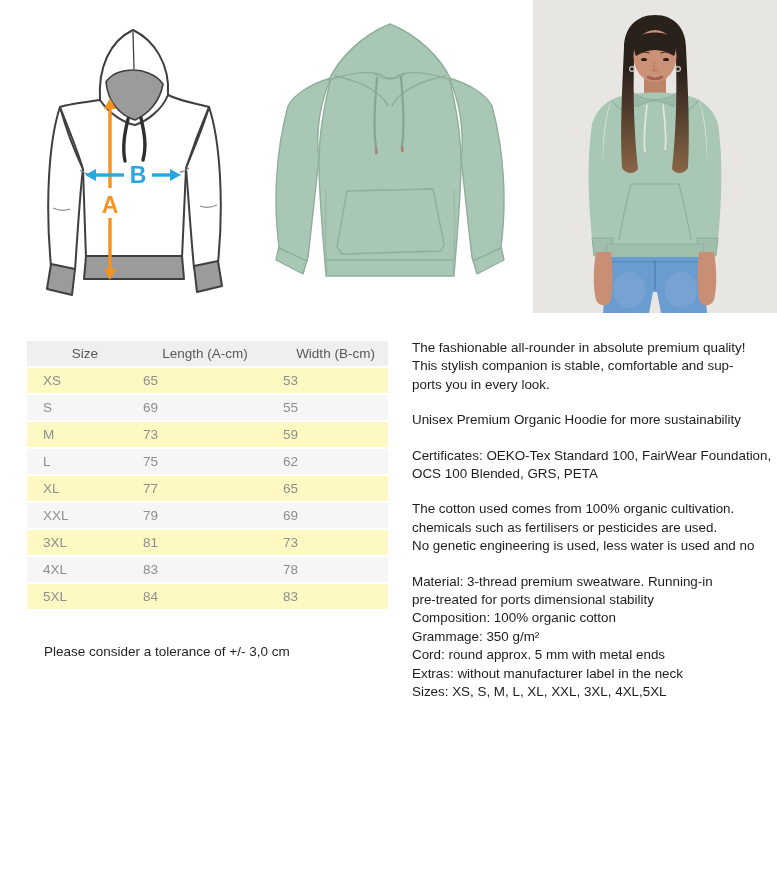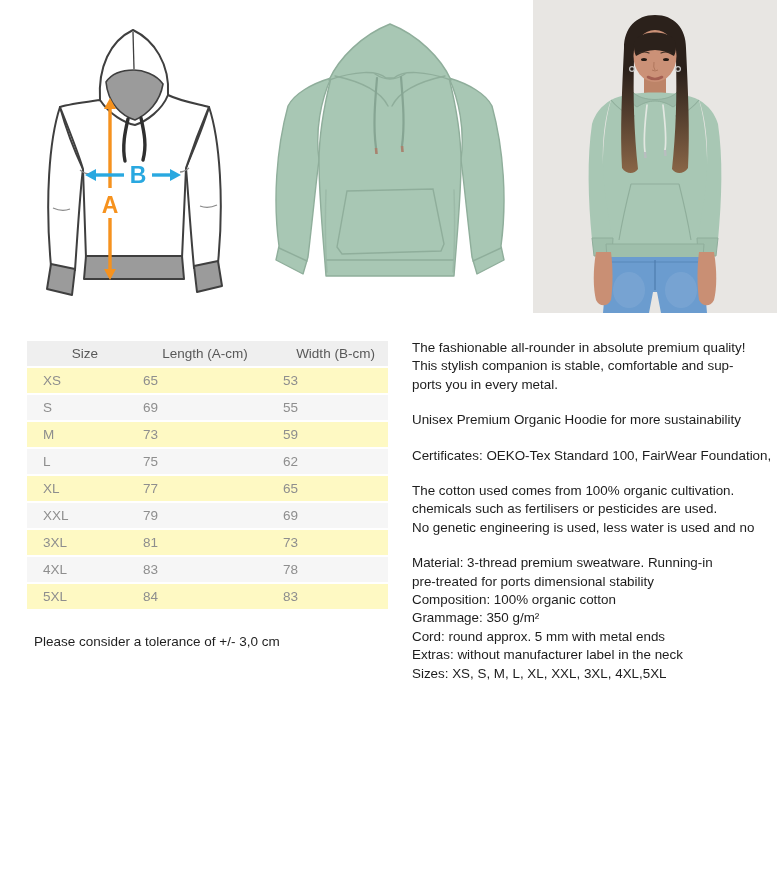--- a/index.html
+++ b/index.html
@@ -15,21 +15,21 @@
 
   
   .size-table{position:absolute;left:27px;top:341px;width:361px;
               border-collapse:collapse;table-layout:fixed;font-size:13.5px;}
   .size-table th{background:#efefef;color:#585858;font-weight:normal;text-align:center;
                  height:25px;padding:0 0 0 16px;border-bottom:2px solid #fff;}
   .size-table td{color:#8e8e8e;height:25px;padding:0 0 0 16px;border-bottom:2px solid #fff;}
   .size-table tr.dark td{background:#fef9c3;}
   .size-table tr.light td{background:#f6f6f6;}
 
-  .tolerance{position:absolute;left:28px;top:628px;margin:6px;font-size:13.5px;color:#1f1f1f;}
+  .tolerance{position:absolute;left:28px;top:628px;margin:16px;font-size:13.5px;color:#1f1f1f;}
 
   
   .description{position:absolute;left:412px;top:339px;width:365px;
                color:#1d1d1d;font-size:13.4px;line-height:18.4px;}
   .description p{margin:0 8px 17px 0;}
   .description .line{display:block;white-space:nowrap;}
 </style>
 </head>
 <body>
 
@@ -225,27 +225,28 @@
       </tr>
     </tbody>
   </table>
 
   <p class="tolerance">Please consider a tolerance of +/- 3,0 cm</p>
 
   <div class="description">
     <p>
       <span class="line">The fashionable all-rounder in absolute premium quality!</span>
       <span class="line">This stylish companion is stable, comfortable and sup-</span>
-      <span class="line">ports you in every metal.</span>
+      <span class="line">ports you in every look.</span>
     </p>
     <p>
       <span class="line">Unisex Premium Organic Hoodie for more sustainability</span>
     </p>
     <p>
       <span class="line">Certificates: OEKO-Tex Standard 100, FairWear Foundation,</span>
+      <span class="line">OCS 100 Blended, GRS, PETA</span>
     </p>
     <p>
       <span class="line">The cotton used comes from 100% organic cultivation.</span>
       <span class="line">chemicals such as fertilisers or pesticides are used.</span>
       <span class="line">No genetic engineering is used, less water is used and no</span>
     </p>
     <p>
       <span class="line">Material: 3-thread premium sweatware. Running-in</span>
       <span class="line">pre-treated for ports dimensional stability</span>
       <span class="line">Composition: 100% organic cotton</span>

